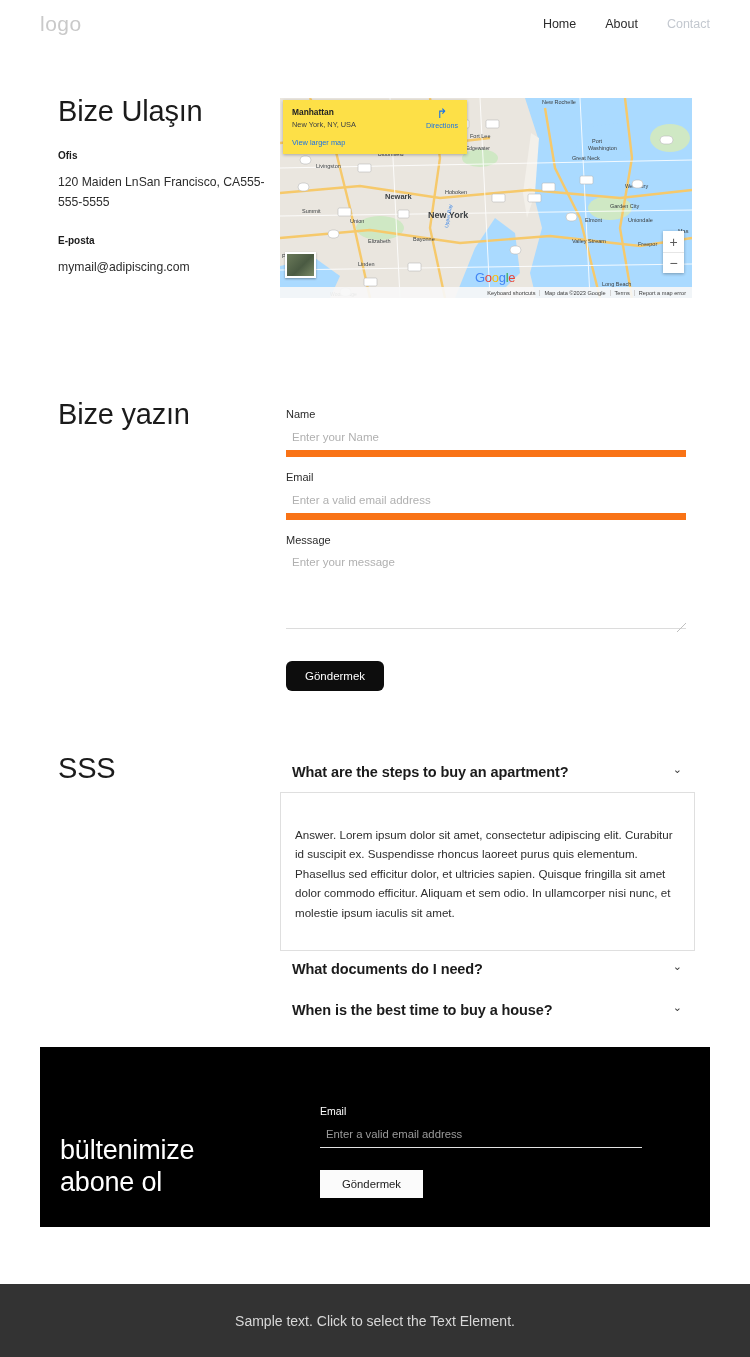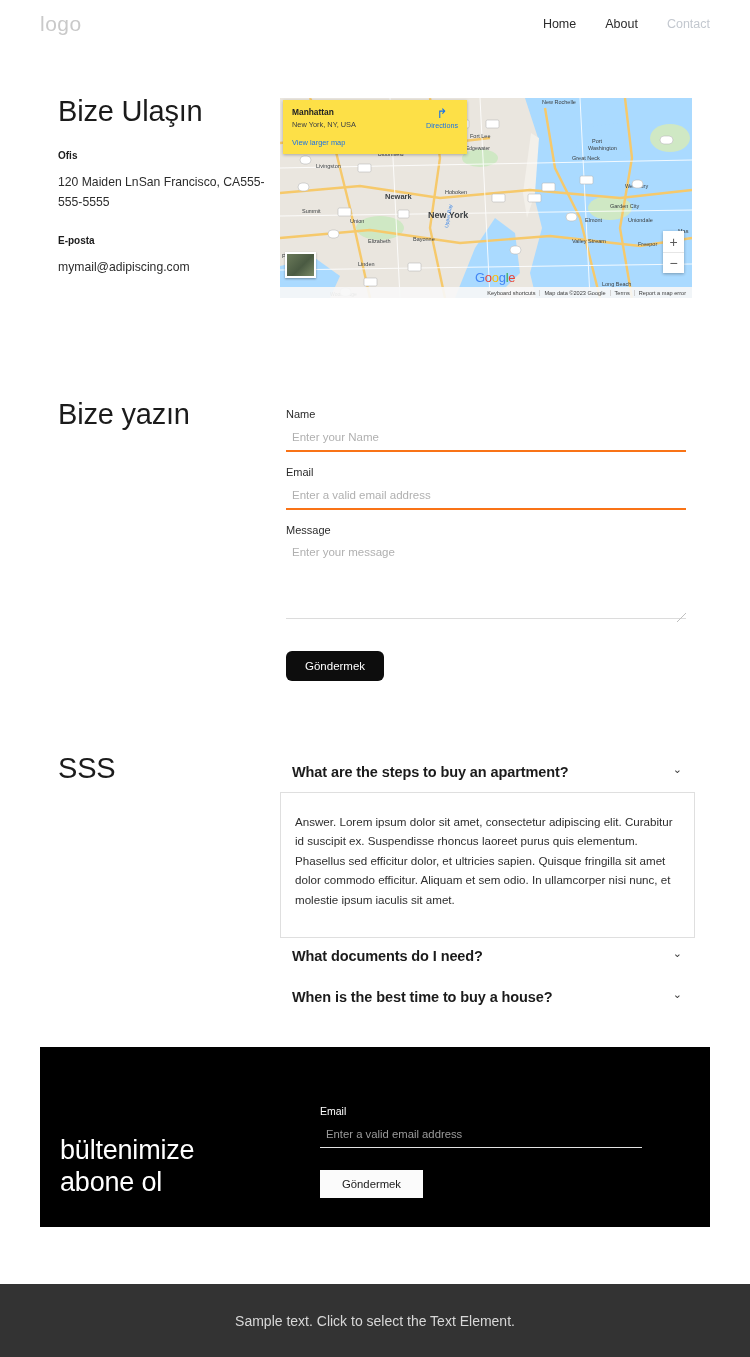--- a/index.html
+++ b/index.html
@@ -96,21 +96,21 @@
     font-size: 13px; font-weight: 500; letter-spacing: -0.3px;
   }
   .gmark i { font-style: normal; }
 
   
   .form-sec { position: absolute; top: 398px; left: 0; width: 750px; }
   .form-title { position: absolute; left: 58px; top: 0; }
   .form-fields { position: absolute; left: 286px; top: 10px; width: 400px; }
   .f-label { font-size: 11px; color: #2b2b2b; font-weight: 400; margin-bottom: 7px; }
   .f-input {
-    width: 100%; border: none; border-bottom: 2px solid #f97316;
+    width: 100%; border: none; border-bottom: 7px solid #f97316;
     background: transparent; font-size: 11.5px; color: #2b2b2b;
     font-family: "Liberation Sans", sans-serif;
     padding: 3px 0 7px 6px; outline: none;
   }
   .f-input::placeholder { color: #b0b0b0; }
   .f-group { margin-bottom: 14px; }
   .f-area {
     width: 100%; height: 76px; resize: none;
     border: none; border-bottom: 1px solid #dcdcdc; background: transparent;
     font-size: 11.5px; color: #2b2b2b; padding: 3px 0 0 6px; outline: none;
@@ -133,21 +133,21 @@
   .faq-title { position: absolute; left: 58px; top: 0; }
   .faq-list { position: absolute; left: 280px; top: 6px; width: 415px; }
   .faq-q {
     display: flex; align-items: flex-start; justify-content: space-between;
     padding: 6px 13px 6px 12px; cursor: pointer;
   }
   .faq-q-text { font-size: 14.5px; font-weight: 700; color: #1b1b1b; letter-spacing: -0.1px; }
   .chev { font-size: 11px; color: #3b3b3b; line-height: 1; }
   .faq-a {
     border: 1px solid #dfdfdf; margin: 6px 0 4px;
-    padding: 19px 14px 28px; 
+    padding: 32px 14px 28px; 
   }
   .faq-a p { font-size: 11.6px; line-height: 1.68; color: #2e2e2e; }
 
   
   .news-sec {
     position: absolute; left: 40px; top: 1047px;
     width: 670px; height: 180px; background: #000;
     overflow: hidden;
   }
   .news-head {

